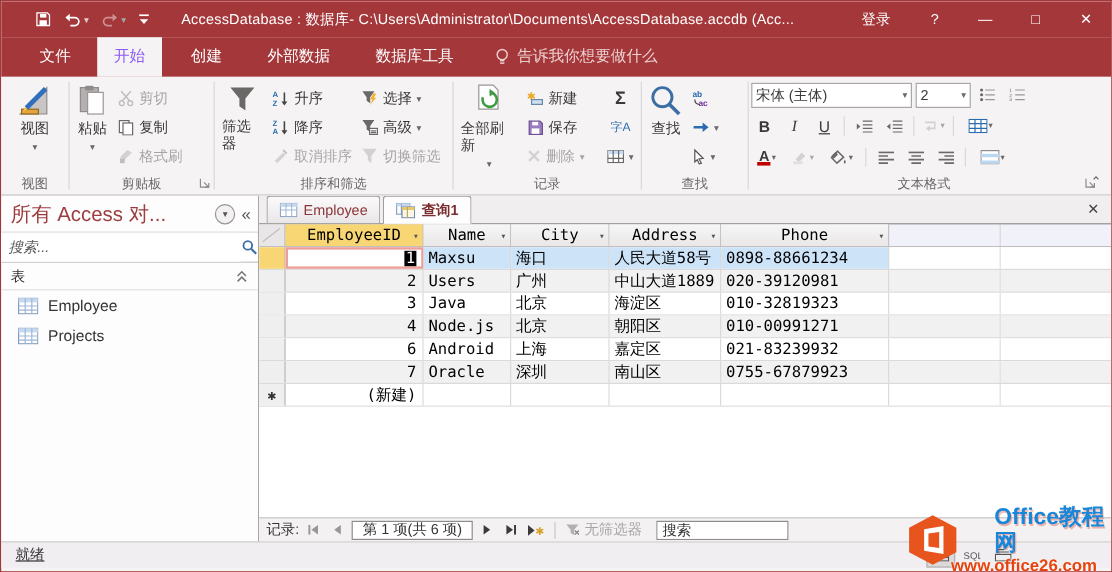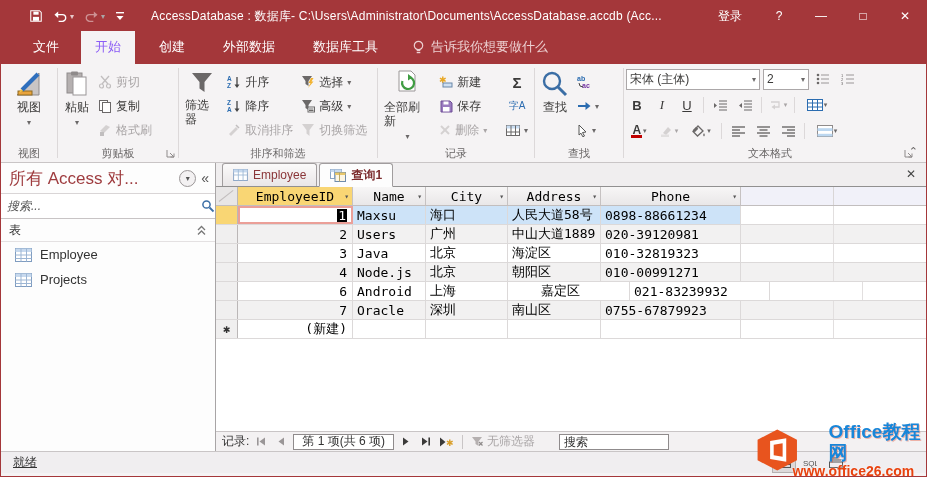--- a/index.html
+++ b/index.html
@@ -85,21 +85,21 @@
   .cfill{border-right:1px solid #e2dfdf;}
   .newmark{font-size:12px;color:#333;}
   .sheet-filler{flex:1;background:#fff;}
 
   
   .recnav{height:20px;background:#f3f1f2;border-top:1px solid #c9c5c6;display:flex;align-items:center;font-size:12px;color:#333;padding-left:6px;gap:4px;font-family:"Liberation Sans",sans-serif;}
   .rn-btn{display:flex;align-items:center;justify-content:center;width:16px;height:16px;cursor:default;}
   .rn-pos{background:#fff;border:1px solid #8f8b8c;height:16px;display:flex;align-items:center;padding:0 8px;font-size:12px;}
   .rn-sep{width:1px;height:14px;background:#c9c5c6;margin:0 4px;}
   .rn-nofilter{display:flex;align-items:center;gap:4px;color:#a9a5a6;}
-  .rn-search{width:110px;height:16px;border:1px solid #8f8b8c;background:#fff;margin-left:20px;}
+  .rn-search{width:110px;height:16px;border:1px solid #8f8b8c;background:#fff;margin-left:8px;}
   .rn-search input{width:100%;height:100%;border:0;outline:none;font-size:12px;padding:0 4px;font-family:"Liberation Sans",sans-serif;color:#333;}
   .rn-search input::placeholder{color:#333;}
 
   
   .statusbar{height:22px;background:#f0eef0;border-top:1px solid #c9c5c6;display:flex;align-items:center;font-size:12px;color:#333;padding:0 12px;text-decoration:underline;}
   .sb-views{margin-left:auto;display:flex;align-items:center;gap:2px;margin-right:66px;}
   .sb-vbtn{width:24px;height:20px;display:flex;align-items:center;justify-content:center;}
   .sb-vbtn.pressed{background:#dcd9da;border:1px solid #b5b1b1;}
 
   
@@ -693,21 +693,21 @@
           <div class="cell" style="width:140px;">010-00991271</div>
           <div class="cfill" style="width:93px;"></div>
             <div style="flex:1;"></div>
         </div>
 
         <div class="drow">
           <div class="sel"></div>
           <div class="cell num" style="width:115px;">6</div>
           <div class="cell" style="width:73px;">Android</div>
           <div class="cell" style="width:82px;">上海</div>
-          <div class="cell" style="width:93px;margin-left:29px;">嘉定区</div>
+          <div class="cell" style="width:93px;">嘉定区</div>
           <div class="cell" style="width:140px;">021-83239932</div>
           <div class="cfill" style="width:93px;"></div>
             <div style="flex:1;"></div>
         </div>
 
         <div class="drow alt">
           <div class="sel"></div>
           <div class="cell num" style="width:115px;">7</div>
           <div class="cell" style="width:73px;">Oracle</div>
           <div class="cell" style="width:82px;">深圳</div>

